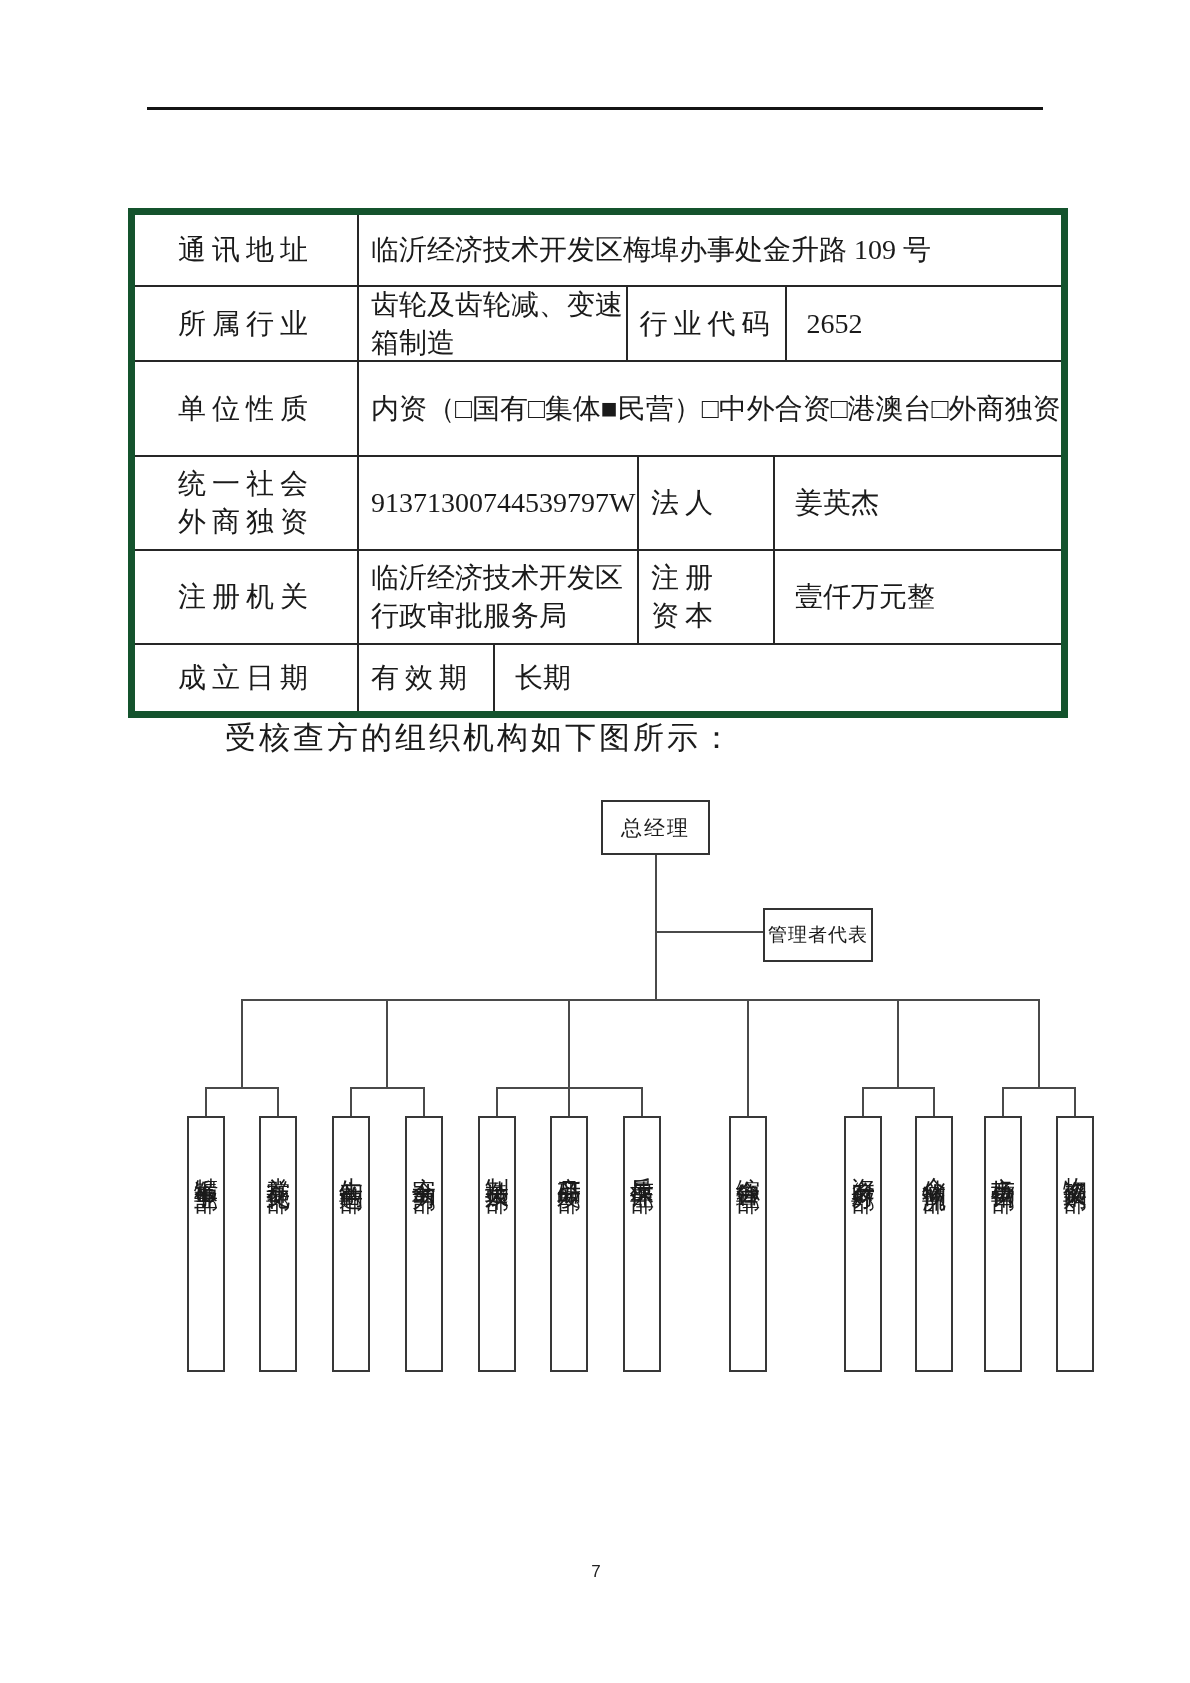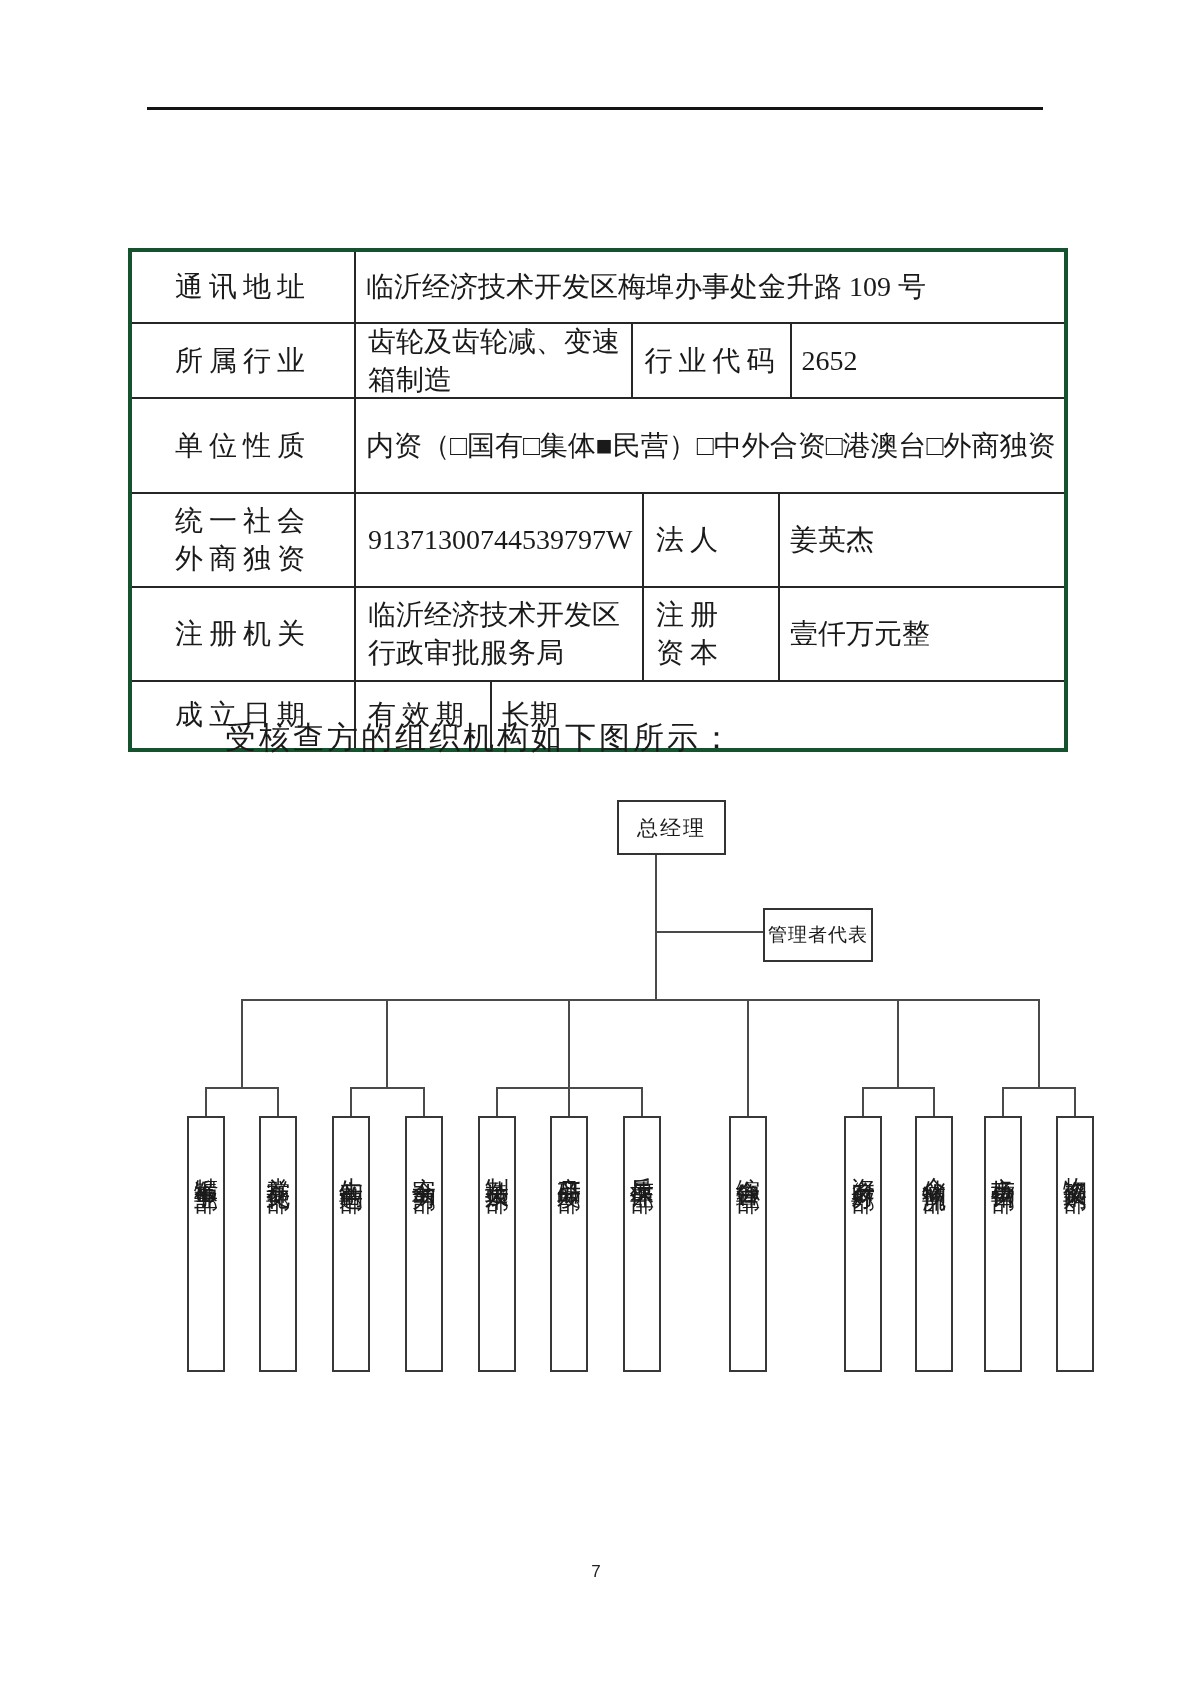--- a/index.html
+++ b/index.html
@@ -9,46 +9,46 @@
     margin:0 auto;
     background:#ffffff;
     font-family:"Liberation Serif","DejaVu Serif",serif;
     color:#1a1a1a;
     overflow:hidden;
   }
   
   .header-rule{position:absolute;left:147px;top:107px;width:896px;height:3px;background:#141414;}
 
   
-  .tbl{position:absolute;left:128px;top:208px;width:940px;border:4px solid #14532d;box-sizing:border-box;background:#fff;margin-top:40px;}
+  .tbl{position:absolute;left:128px;top:208px;width:940px;border:7px solid #14532d;box-sizing:border-box;background:#fff;}
   .trow{display:flex;border-bottom:2px solid #262626;}
   .trow:last-child{border-bottom:none;justify-content:space-between;}
   .cell{
     box-sizing:border-box;border-right:2px solid #262626;
     display:flex;align-items:center;
     font-size:28px;line-height:38px;white-space:pre-line;
     overflow:hidden;
   }
-  .cell:last-child{border-right:none;padding-left:10px;}
+  .cell:last-child{border-right:none;}
   .lbl{width:224px;justify-content:center;letter-spacing:6px;text-align:center;}
   .val{flex:1;padding-left:12px;}
   .mlbl{letter-spacing:6px;padding-left:12px;}
   .val2{flex:1;padding-left:20px;}
   .h1{height:70px}.h2{height:73px}.h3{height:93px}.h4{height:92px}.h5{height:92px}.h6{height:66px}
   .w306{width:306px}.w159{width:159px}.w311{width:311px}.w126{width:136px}
 
   
   .caption{position:absolute;left:225px;top:717px;font-size:31px;letter-spacing:3px;}
 
   
   .obox{
     position:absolute;box-sizing:border-box;background:#fff;
     border:2px solid #333;display:flex;align-items:center;justify-content:center;
   }
-  .gm{left:601px;top:800px;width:109px;height:55px;font-size:21px;letter-spacing:2px;margin-left:16px;}
+  .gm{left:601px;top:800px;width:109px;height:55px;font-size:21px;letter-spacing:2px;}
   .rep{left:763px;top:908px;width:110px;height:54px;font-size:19px;letter-spacing:1px;}
   .dept{
     position:absolute;top:1116px;width:38px;height:256px;box-sizing:border-box;
     border:2px solid #383838;background:#fff;
     writing-mode:vertical-rl;text-orientation:upright;
     font-size:24px;letter-spacing:3px;line-height:34px;
     padding-top:40px;text-align:left;
   }
   .ln{position:absolute;background:#4a4a4a;}
 

